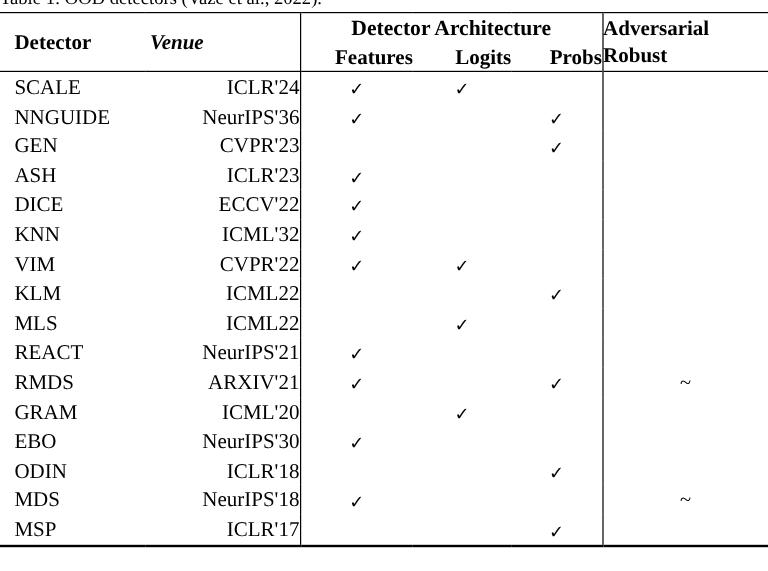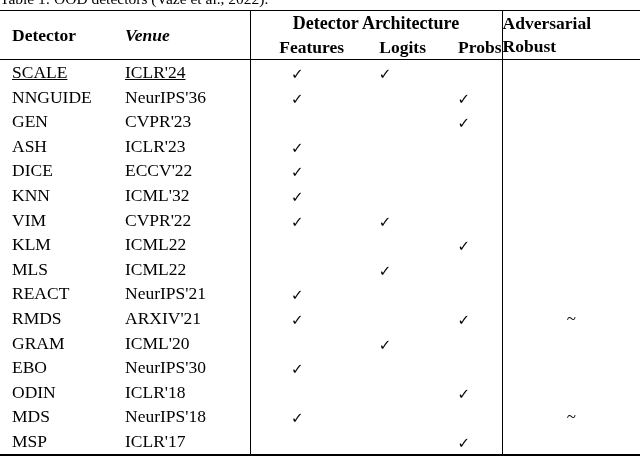--- a/index.html
+++ b/index.html
@@ -45,21 +45,20 @@
 
   
   .rule-top {
     border-top: 2.2px solid #000;
   }
   .rule-top-second {
     border-top: 1.6px solid #000;
   }
   .rule-mid {
     border-top: 1.6px solid #000;
-    text-decoration: underline;
   }
   .rule-bot {
     border-bottom: 1.6px solid #000;
   }
   .rule-bot-second {
     border-bottom: 2.2px solid #000;
   }
 
   
   .vsep-left {
@@ -106,21 +105,21 @@
     height: 24.6px;
     font-size: 17.5px;
     line-height: 24.6px;
   }
   td.c-detector {
     text-align: left;
     padding-left: 12px;
     white-space: nowrap;
   }
   td.c-venue {
-    text-align: left;
+    text-align: right;
     padding-left: 4px;
     white-space: nowrap;
   }
   td.c-mark {
     text-align: center;
   }
   td.c-adv {
     text-align: center;
   }
 

